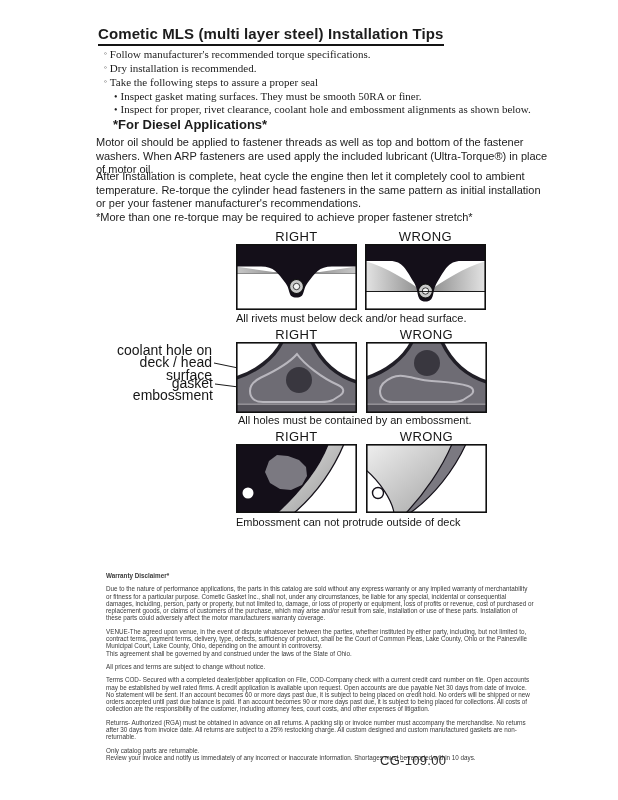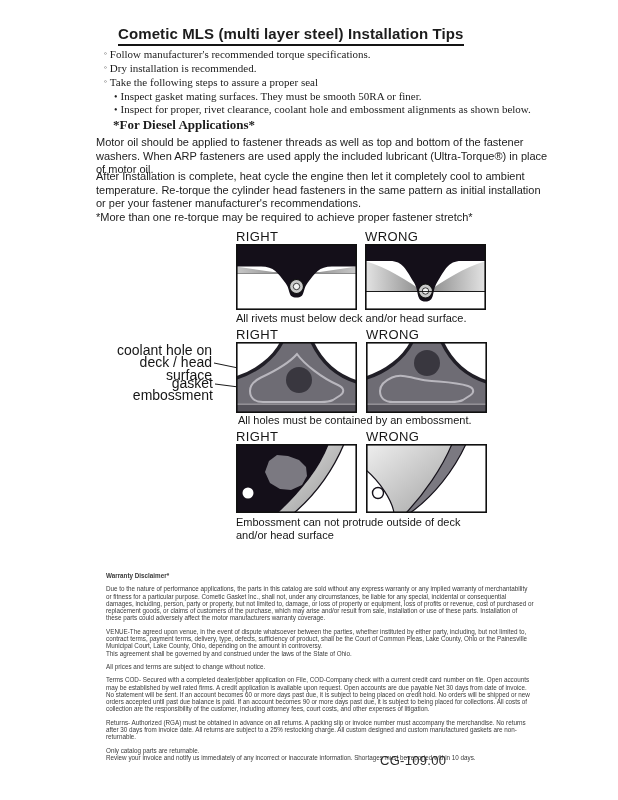--- a/index.html
+++ b/index.html
@@ -1,29 +1,29 @@
 <!DOCTYPE html>
 <html><head>
 <meta charset="utf-8">
 <style>
   html,body{margin:0;padding:0;background:#ffffff;}
   body{width:618px;height:800px;position:relative;overflow:hidden;
        font-family:"Liberation Sans","DejaVu Sans",sans-serif;color:#1c1c1c;
        -webkit-font-smoothing:antialiased;}
   .abs{position:absolute;}
-  .page-title{left:118px;top:25px;font-size:15px;font-weight:700;
+  .page-title{left:98px;top:25px;font-size:15px;font-weight:700;
       border-bottom:2px solid #141414;padding-bottom:2px;letter-spacing:.1px;}
   .tips{left:104px;top:47px;font-size:11px;line-height:13.2px;font-family:Liberation Serif, serif;}
   .tip-line{white-space:nowrap;}
   .marker-open{font-size:8px;vertical-align:2px;margin-right:3px;}
   .sub{margin-left:10px;}
   .marker-dot{font-size:10px;margin-right:3px;}
-  .diesel-heading{left:113px;top:117px;font-size:13px;font-weight:700;font-family:Liberation Serif, serif;}
+  .diesel-heading{left:113px;top:117px;font-size:13px;font-weight:700;}
   .para{left:96px;width:452px;font-size:11px;line-height:13.6px;}
-  .rw-label{width:121px;font-size:13px;letter-spacing:.4px;color:#161616;}
+  .rw-label{width:121px;text-align:center;font-size:13px;letter-spacing:.4px;color:#161616;}
   .caption{font-size:11px;line-height:12.6px;color:#161616;}
   .annot{font-size:14px;line-height:12.4px;text-align:right;color:#161616;}
   .legal{left:106px;top:572px;width:428px;font-size:6.3px;line-height:7.3px;color:#3a3a3a;}
   .legal .lhead{font-weight:700;margin:0 0 6px 0;}
   .legal p{margin:0 0 6px 0;white-space:pre-line;}
   .footer-code{left:380px;top:753px;font-size:13px;color:#2b2b2b;letter-spacing:.3px;}
   svg{display:block;}
 </style>
 </head>
 <body>
@@ -164,21 +164,20 @@
   <path d="M100,0 C88,26 68,52 44,69" stroke="#15111a" stroke-width="1.2" fill="none"></path>
   <path d="M0,0 H86 C76,24 58,50 40,69 H28 C26,56 14,38 0,26 Z" fill="url(#g3b)"></path>
   <path d="M86,0 C76,24 58,50 40,69" stroke="#15111a" stroke-width="1.2" fill="none"></path>
   <path d="M0,26 C14,38 26,56 28,69" stroke="#15111a" stroke-width="1.2" fill="none"></path>
   <circle cx="12" cy="49" r="5.5" fill="#ffffff" stroke="#15111a" stroke-width="1.4"></circle>
   <rect x="0.8" y="0.8" width="119.4" height="67.4" fill="none" stroke="#101010" stroke-width="1.6"></rect>
 </svg>
 
 <div class="abs caption" style="left:236px;top:516px;width:250px;">
   <div>Embossment can not protrude outside of deck</div>
-  <div>and/or head surface</div>
 </div>
 
 <div class="abs legal">
   <div class="lhead">Warranty Disclaimer*</div>
   <p>Due to the nature of performance applications, the parts in this catalog are sold without any express warranty or any implied warranty of merchantability or fitness for a particular purpose.  Cometic Gasket Inc., shall not, under any circumstances, be liable for any special, incidental or consequential damages, including, person, party or property, but not limited to, damage, or loss of property or equipment, loss of profits or revenue, cost of purchased or replacement goods, or claims of customers of the purchase, which may arise and/or result from sale, installation or use of these parts.  Installation of these parts could adversely affect the motor manufacturers warranty coverage.</p>
   <p>VENUE-The agreed upon venue, in the event of dispute whatsoever between the parties, whether instituted by either party, including, but not limited to, contract terms, payment terms, delivery, type, defects, sufficiency of product, shall be the Court of Common Pleas, Lake County, Ohio or the Painesville Municipal Court, Lake County, Ohio, depending on the amount in controversy.
 This agreement shall be governed by and construed under the laws of the State of Ohio.</p>
   <p>All prices and terms are subject to change without notice.</p>
   <p>Terms COD- Secured with a completed dealer/jobber application on File, COD-Company check with a current credit card number on file.  Open accounts may be established by well rated firms.  A credit application is available upon request.  Open accounts are due payable Net 30 days from date of invoice.  No statement will be sent.  If an account becomes 60 or more days past due, it is subject to being placed on credit hold.  No orders will be shipped or new orders accepted until past due balance is paid.  If an account becomes 90 or more days past due, it is subject to being placed for collections.  All costs of collection are the responsibility of the customer, including attorney fees, court costs, and other expenses of litigation.</p>
   <p>Returns- Authorized (RGA) must be obtained in advance on all returns.  A packing slip or invoice number must accompany the merchandise.  No returns after 30 days from invoice date.  All returns are subject to a 25% restocking charge.  All custom designed and custom manufactured gaskets are non-returnable.</p>

